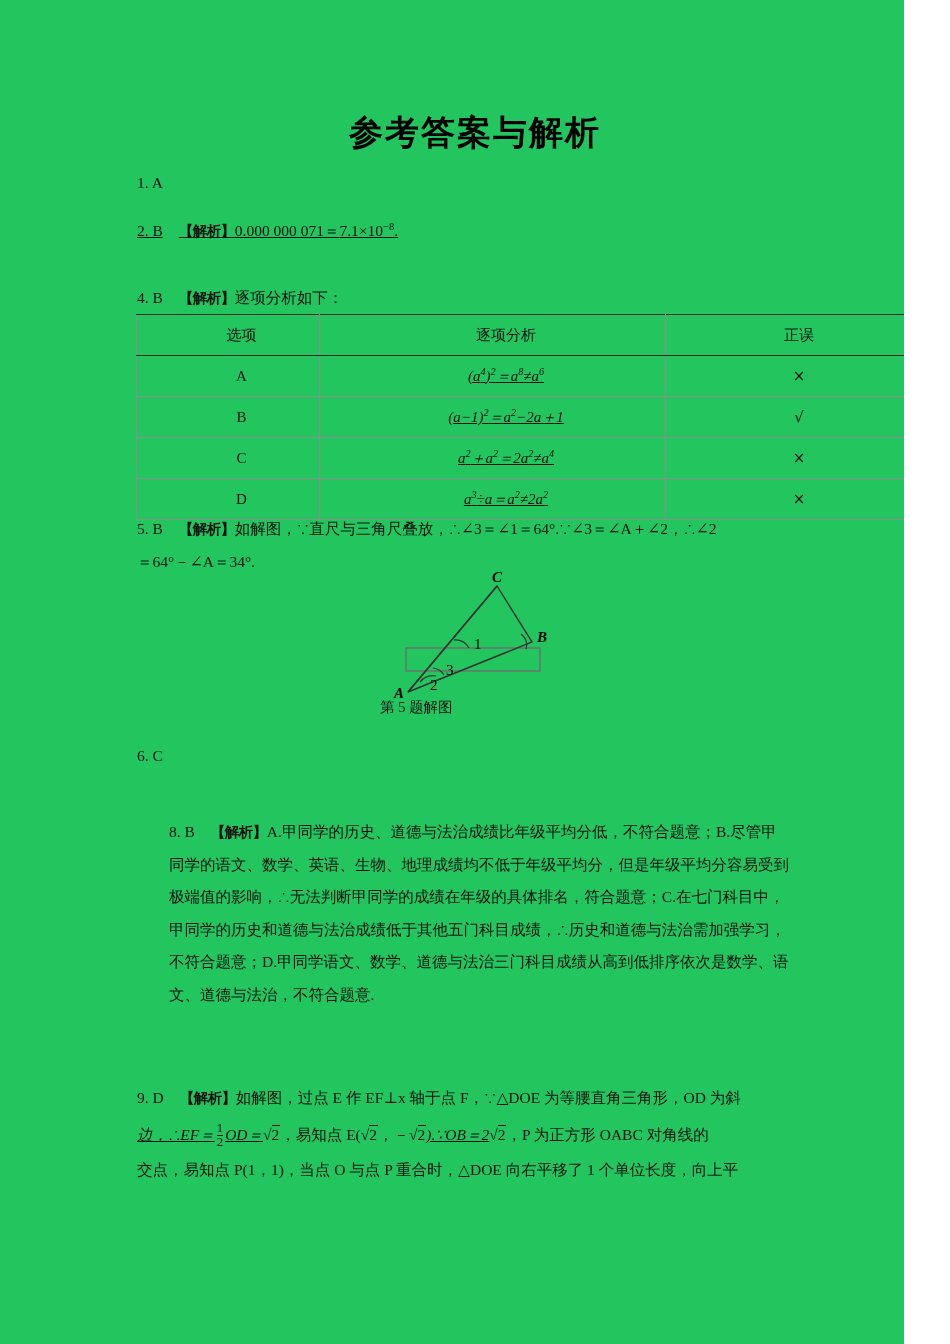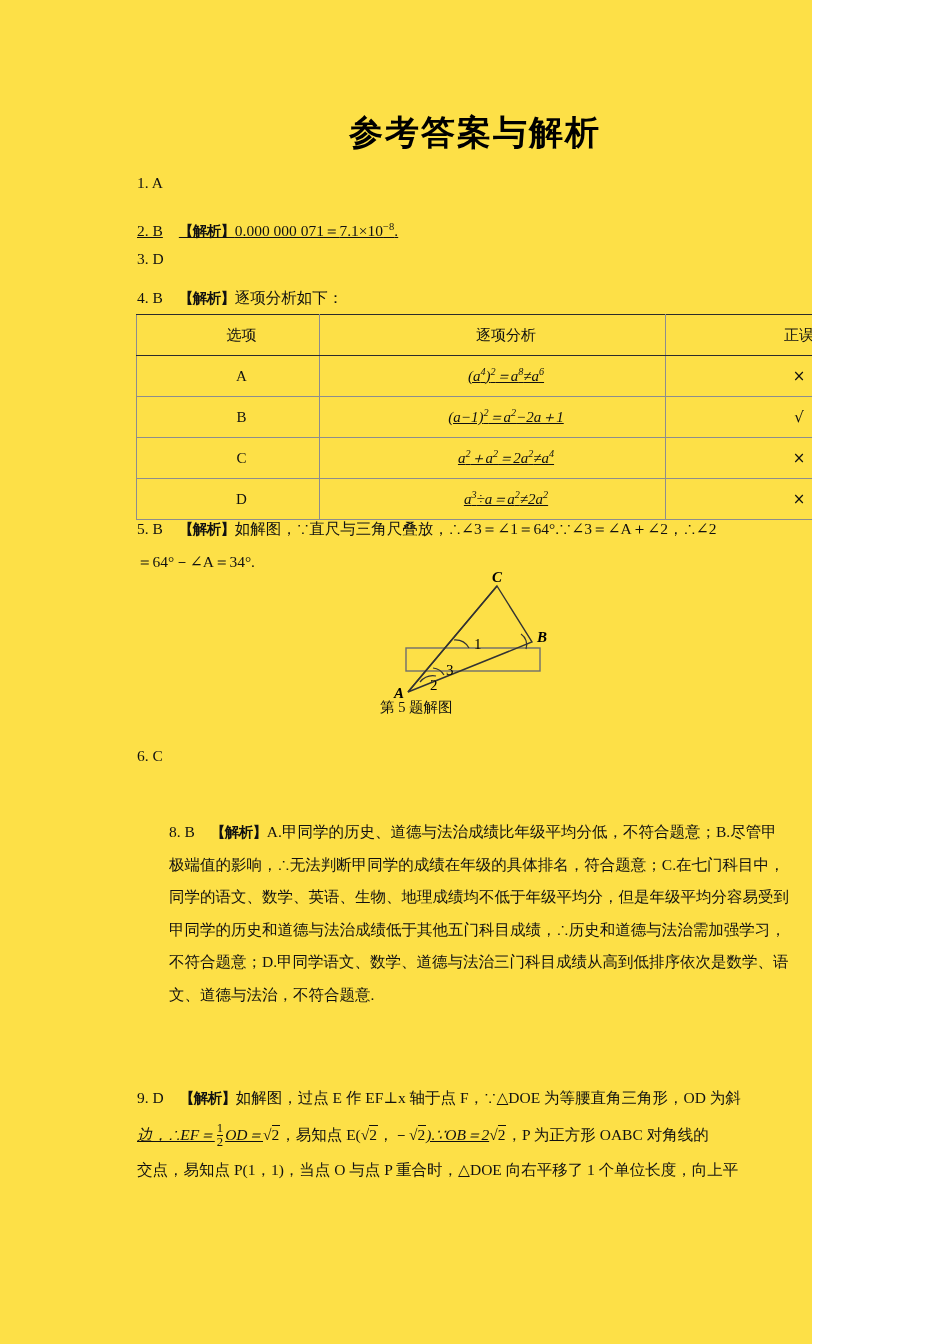--- a/index.html
+++ b/index.html
@@ -2,23 +2,23 @@
 <html><head>
 <meta charset="utf-8">
 <style>
   html, body {
     margin: 0;
     padding: 0;
     background: #ffffff;
   }
   .page {
     position: relative;
-    width: 812px;
+    width: 904px;
     height: 1344px;
-    background: #fde047;
+    background: #22c55e;
     font-family: "Liberation Serif", "DejaVu Serif", serif;
     color: #111111;
     overflow: hidden;
   }
   .page-title {
     position: absolute;
     left: 0;
     top: 110px;
     width: 950px;
     text-align: center;
@@ -126,25 +126,20 @@
       <span class="num">1. A</span>
     </p>
   </div>
 
   <div class="blk" style="top:220px;text-decoration:underline;">
     <p class="p-text" style="line-height:1.4;">
       <span class="num">2. B</span><span class="gap"></span><span class="tag">【解析】</span><span>0.000 000 071</span><span>＝</span><span>7.1×10</span><sup>−8</sup><span>.</span>
     </p>
   </div>
 
-  <div class="blk" style="top:248px;">
-    <p class="p-text" style="line-height:1.4;">
-      <span class="num">3. D</span>
-    </p>
-  </div>
 
   <div class="blk" style="top:287px;">
     <p class="p-text" style="line-height:1.4;">
       <span class="num">4. B</span><span class="gap"></span><span class="tag">【解析】</span><span>逐项分析如下：</span>
     </p>
   </div>
 
   <table class="opt-table">
     <thead>
       <tr>
@@ -212,22 +207,22 @@
     <p class="p-text" style="line-height:1.4;">
       <span class="num">6. C</span>
     </p>
   </div>
 
 
   <div class="blk" style="top:816px;margin-left:32px;">
     <p class="p-text">
       <span class="num">8. B</span><span class="gap"></span><span class="tag">【解析】</span><span>A.甲同学的历史、道德与法治成绩比年级平均分低，不符合题意；B.尽管甲</span>
     </p>
+    <p class="p-text">同学的语文、数学、英语、生物、地理成绩均不低于年级平均分，但是年级平均分容易受到</p>
     <p class="p-text">极端值的影响，∴无法判断甲同学的成绩在年级的具体排名，符合题意；C.在七门科目中，</p>
-    <p class="p-text">同学的语文、数学、英语、生物、地理成绩均不低于年级平均分，但是年级平均分容易受到</p>
     <p class="p-text">甲同学的历史和道德与法治成绩低于其他五门科目成绩，∴历史和道德与法治需加强学习，</p>
     <p class="p-text">不符合题意；D.甲同学语文、数学、道德与法治三门科目成绩从高到低排序依次是数学、语</p>
     <p class="p-text">文、道德与法治，不符合题意.</p>
   </div>
 
   <div class="blk" style="top:1082px;">
     <p class="p-text">
       <span class="num">9. D</span><span class="gap"></span><span class="tag">【解析】</span><span>如解图，过点 E 作 EF⊥x 轴于点 F，∵△DOE 为等腰直角三角形，OD 为斜</span>
     </p>
     <p class="p-text" style="line-height:2.55;">

